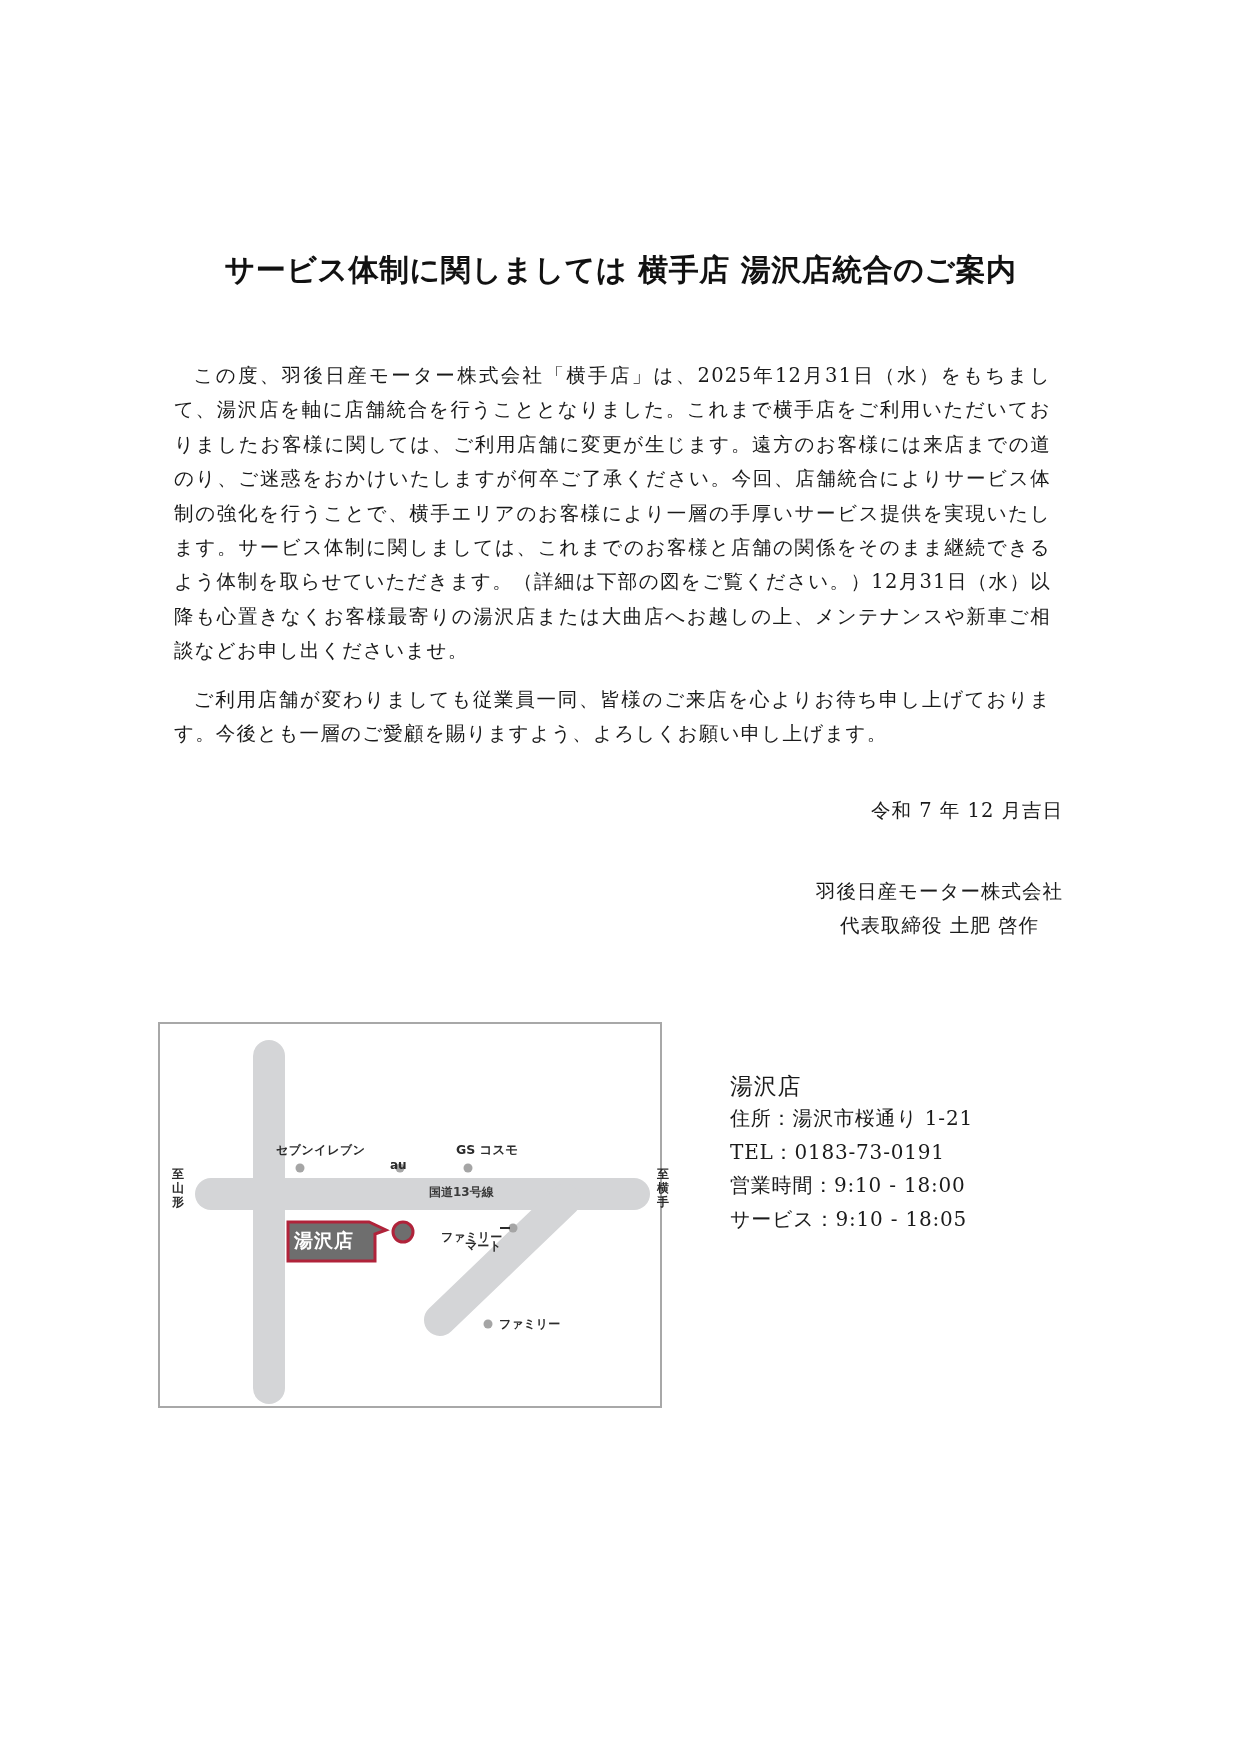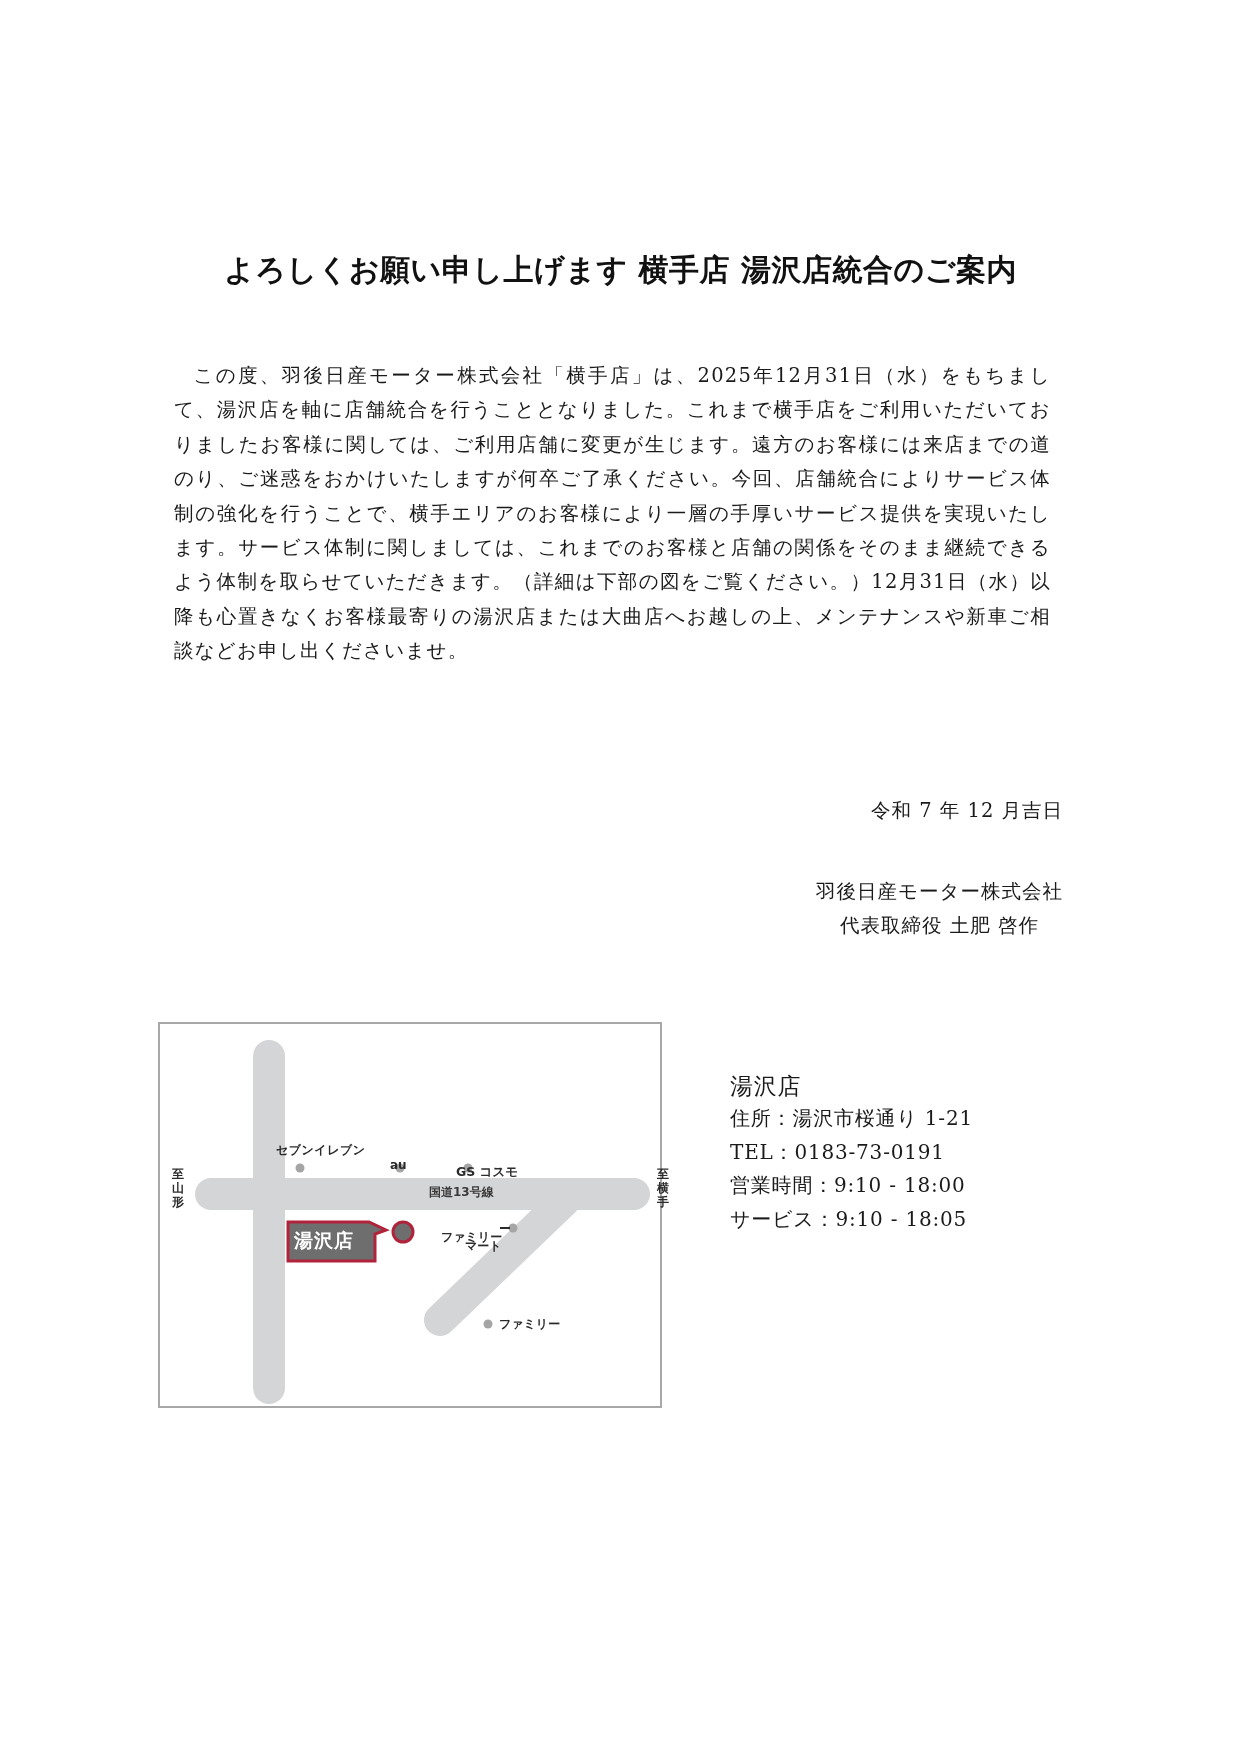--- a/index.html
+++ b/index.html
@@ -16,24 +16,25 @@
   .company { top: 875px; line-height: 34px; }
   .map { position: absolute; left: 158px; top: 1022px; width: 504px; height: 386px;
          border: 2px solid #a8a8a8; box-sizing: border-box; background: #fff; }
   .map svg { position: absolute; left: 0; top: 0; }
   .store-info { position: absolute; left: 730px; top: 1068px; font-size: 20px; line-height: 33.5px; letter-spacing: 0.8px; }
   .store-info .store-name { font-size: 23px; line-height: 36px; margin-bottom: -2px; }
 </style>
 </head>
 <body>
 
-<div class="title">よろしくお願い申し上げます 横手店 湯沢店統合のご案内</div>
+<div class="title">サービス体制に関しましては 横手店 湯沢店統合のご案内</div>
 
 <div class="body-text">
   <p>この度、羽後日産モーター株式会社「横手店」は、2025年12月31日（水）をもちまして、湯沢店を軸に店舗統合を行うこととなりました。これまで横手店をご利用いただいておりましたお客様に関しては、ご利用店舗に変更が生じます。遠方のお客様には来店までの道のり、ご迷惑をおかけいたしますが何卒ご了承ください。今回、店舗統合によりサービス体制の強化を行うことで、横手エリアのお客様により一層の手厚いサービス提供を実現いたします。サービス体制に関しましては、これまでのお客様と店舗の関係をそのまま継続できるよう体制を取らせていただきます。（詳細は下部の図をご覧ください。）12月31日（水）以降も心置きなくお客様最寄りの湯沢店または大曲店へお越しの上、メンテナンスや新車ご相談などお申し出くださいませ。</p>
+  <p>ご利用店舗が変わりましても従業員一同、皆様のご来店を心よりお待ち申し上げております。今後とも一層のご愛顧を賜りますよう、よろしくお願い申し上げます。</p>
 </div>
 
 <div class="right-block date">令和 7 年 12 月吉日</div>
 
 <div class="right-block company">
   <div>羽後日産モーター株式会社</div>
   <div>代表取締役 土肥 啓作</div>
 </div>
 
 <div class="map">
@@ -49,21 +50,21 @@
     <circle cx="353" cy="204" r="4.5" fill="#a5a5a5"></circle>
     <line x1="340" y1="204" x2="350" y2="204" stroke="#2b2b2b" stroke-width="2"></line>
     <circle cx="328" cy="300" r="4.5" fill="#a5a5a5"></circle>
 
     <circle cx="243" cy="208" r="10" fill="#6e6e6e" stroke="#b0233a" stroke-width="3"></circle>
     <path d="M 128 198 L 209 198 L 226 206 L 215 210 L 215 237 L 128 237 Z" fill="#6e6e6e" stroke="#b0233a" stroke-width="3"></path>
   </svg>
 
   <div style="position:absolute;left:116px;top:118px;font-family:'DejaVu Sans',sans-serif;font-weight:bold;font-size:12px;color:#2b2b2b;letter-spacing:0.5px;">セブンイレブン</div>
   <div style="position:absolute;left:230px;top:122px;font-family:'DejaVu Sans',sans-serif;font-weight:bold;font-size:12px;color:#2b2b2b;margin-top:12px;">au</div>
-  <div style="position:absolute;left:296px;top:118px;font-family:'DejaVu Sans',sans-serif;font-weight:bold;font-size:12.5px;color:#2b2b2b;margin-top:22px;">GS コスモ</div>
+  <div style="position:absolute;left:296px;top:118px;font-family:'DejaVu Sans',sans-serif;font-weight:bold;font-size:12.5px;color:#2b2b2b;">GS コスモ</div>
   <div style="position:absolute;left:230px;top:160px;font-family:'DejaVu Sans',sans-serif;font-weight:bold;font-size:12px;color:#3a3a3a;padding-left:39px;">国道13号線</div>
   <div style="position:absolute;left:281px;top:195px;font-family:'DejaVu Sans',sans-serif;font-weight:bold;font-size:12px;color:#2b2b2b;margin-top:10px;">ファミリー</div>
   <div style="position:absolute;left:305px;top:214px;font-family:'DejaVu Sans',sans-serif;font-weight:bold;font-size:12px;color:#2b2b2b;">マート</div>
   <div style="position:absolute;left:339px;top:292px;font-family:'DejaVu Sans',sans-serif;font-weight:bold;font-size:12px;color:#2b2b2b;">ファミリー</div>
   <div style="position:absolute;left:134px;top:204px;font-family:'DejaVu Sans',sans-serif;font-weight:bold;font-size:19px;color:#ffffff;letter-spacing:1px;">湯沢店</div>
 
   <div style="position:absolute;left:12px;top:143px;width:14px;font-family:'DejaVu Sans',sans-serif;font-weight:bold;font-size:12px;line-height:14px;color:#2b2b2b;">
     <div>至</div>
     <div>山</div>
     <div>形</div>

